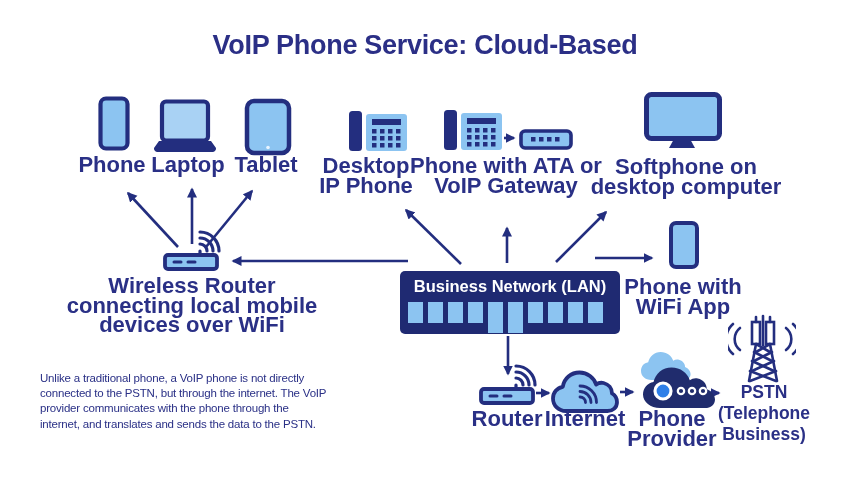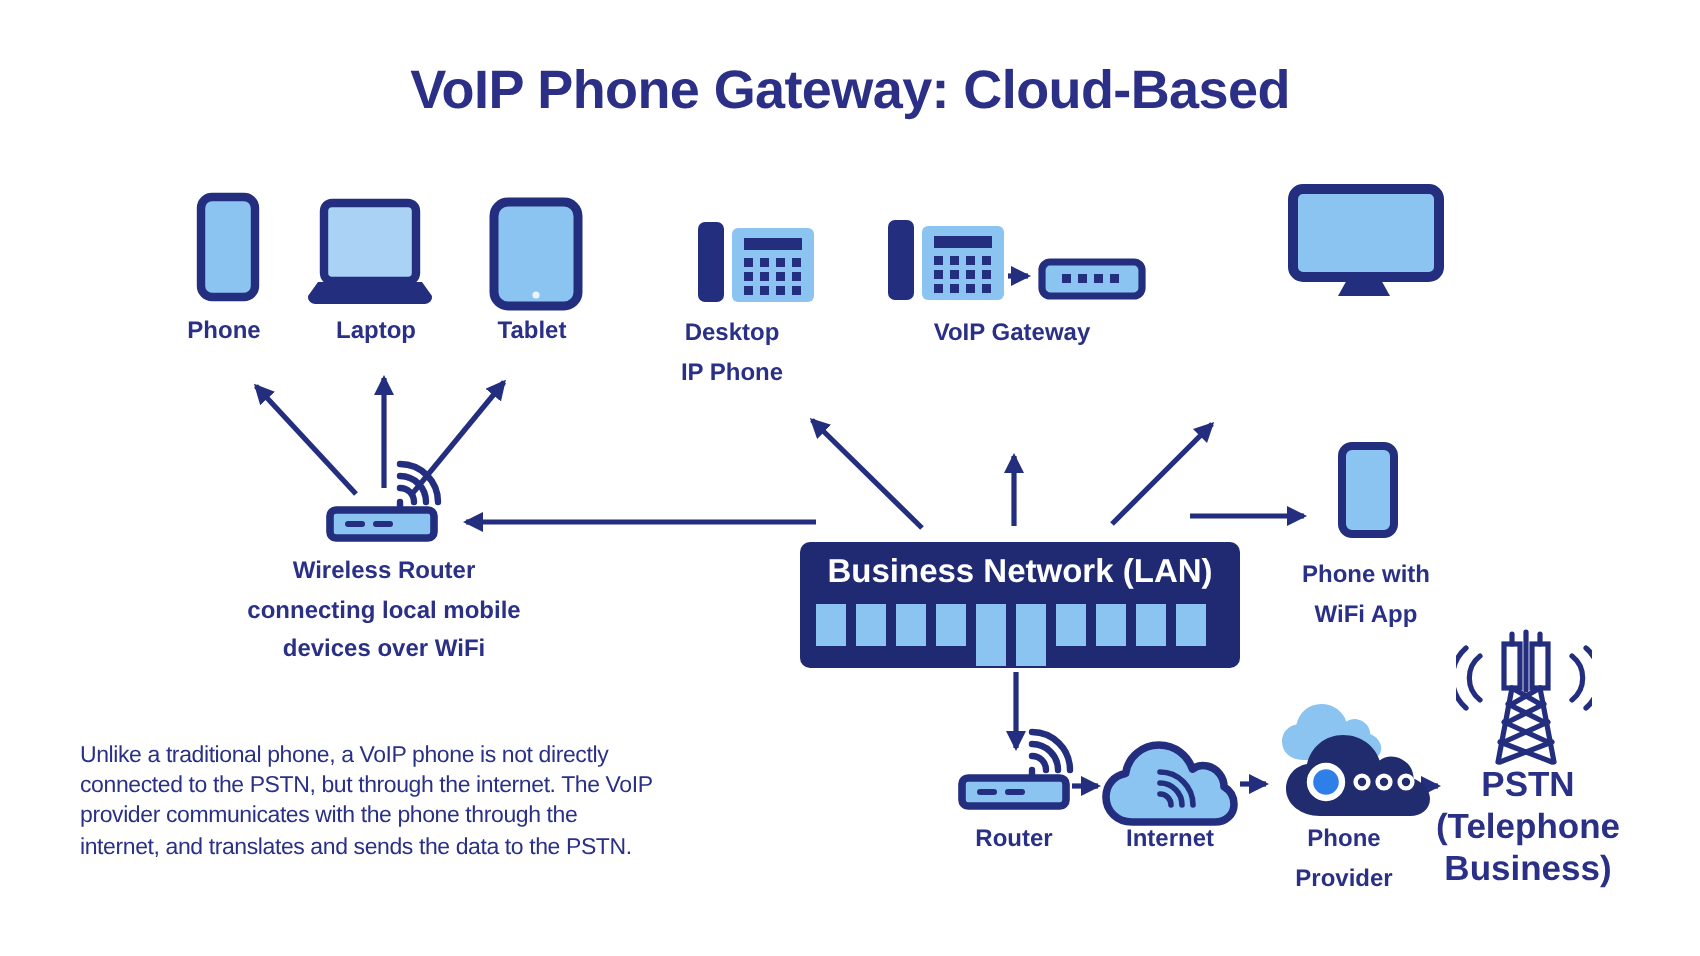--- a/index.html
+++ b/index.html
@@ -16,21 +16,21 @@
     position:relative;width:850px;height:478px;background:#ffffff;overflow:hidden;
     font-family:"Liberation Sans","DejaVu Sans",sans-serif;color:var(--text);
   }
   .abs{position:absolute;}
   .title{
     position:absolute;left:425px;top:30px;transform:translateX(-50%);
     font-size:27px;font-weight:700;letter-spacing:-0.3px;white-space:nowrap;color:#2b2f86;
   }
   .lbl{
     position:absolute;transform:translateX(-50%);text-align:center;
-    font-weight:700;font-size:12px;line-height:20px;white-space:nowrap;color:var(--text);
+    font-weight:700;font-size:22px;line-height:20px;white-space:nowrap;color:var(--text);
   }
   .lbl.small3{line-height:19.5px;}
   .lbl.pstn{font-size:17.5px;line-height:21px;}
   .note{
     position:absolute;left:40px;top:371px;text-align:left;font-weight:400;
     font-size:11.5px;line-height:15.2px;letter-spacing:-0.2px;white-space:nowrap;color:var(--text);
   }
   .lan-box{
     position:absolute;left:400px;top:271px;width:220px;height:63px;
     background:var(--lan);border-radius:5px;
@@ -41,21 +41,21 @@
   }
   .port{position:absolute;top:31px;width:15px;height:21px;background:var(--lblue);}
   .port.tall{height:31px;}
   svg{display:block;}
 </style>
 </head>
 <body>
 
 <div class="canvas">
 
-  <div class="title">VoIP Phone Gateway: Cloud-Based</div>
+  <div class="title">VoIP Phone Service: Cloud-Based</div>
 
   <svg class="abs" style="left:0;top:0" width="850" height="478" viewBox="0 0 850 478">
     <defs>
       <marker id="ah" markerUnits="userSpaceOnUse" markerWidth="11" markerHeight="11" refX="8.5" refY="5" orient="auto">
         <path d="M0 0 L10 5 L0 10 Z" fill="#232e7f"></path>
       </marker>
     </defs>
     <g stroke="#232e7f" stroke-width="2.6" fill="none">
       <path d="M178 247 L128 193" marker-end="url(#ah)"></path>
       <path d="M192 244 L192 189" marker-end="url(#ah)"></path>
@@ -136,27 +136,32 @@
   <svg class="abs" style="left:519px;top:129px" width="54" height="22" viewBox="0 0 54 22">
     <rect x="2" y="2" width="50" height="17" rx="4" fill="var(--lblue)" stroke="var(--navy)" stroke-width="3.6"></rect>
     <g fill="var(--navy)">
       <rect x="12" y="8" width="4.5" height="4.5"></rect>
         <rect x="20" y="8" width="4.5" height="4.5"></rect>
       <rect x="28" y="8" width="4.5" height="4.5"></rect>
         <rect x="36" y="8" width="4.5" height="4.5"></rect>
     </g>
   </svg>
   <div class="lbl" style="left:506px;top:156px">
+    <span style="display:block">Phone with ATA or</span>
     <span style="display:block">VoIP Gateway</span>
   </div>
 
   <svg class="abs" style="left:643px;top:91px" width="80" height="60" viewBox="0 0 80 60">
     <rect x="3.5" y="3.5" width="73" height="44" rx="5" fill="var(--lblue)" stroke="var(--navy)" stroke-width="5"></rect>
     <path d="M31 48 h16 l5 9 h-26 z" fill="var(--navy)"></path>
   </svg>
+  <div class="lbl" style="left:686px;top:157px">
+    <span style="display:block">Softphone on</span>
+    <span style="display:block">desktop computer</span>
+  </div>
 
   <svg class="abs" style="left:163px;top:217px" width="64" height="54" viewBox="0 0 64 54">
     <g stroke="var(--navy)" stroke-width="3.2" fill="none" stroke-linecap="round">
       <path d="M37 27 A7 7 0 0 1 44 34"></path>
       <path d="M37 21 A13 13 0 0 1 50 34"></path>
       <path d="M37 15 A19 19 0 0 1 56 34"></path>
       <path d="M37 34 L37 38"></path>
     </g>
     <rect x="2" y="38" width="52" height="14" rx="3" fill="var(--lblue)" stroke="var(--navy)" stroke-width="3.8"></rect>
     <g stroke="var(--navy)" stroke-width="3" stroke-linecap="round">

